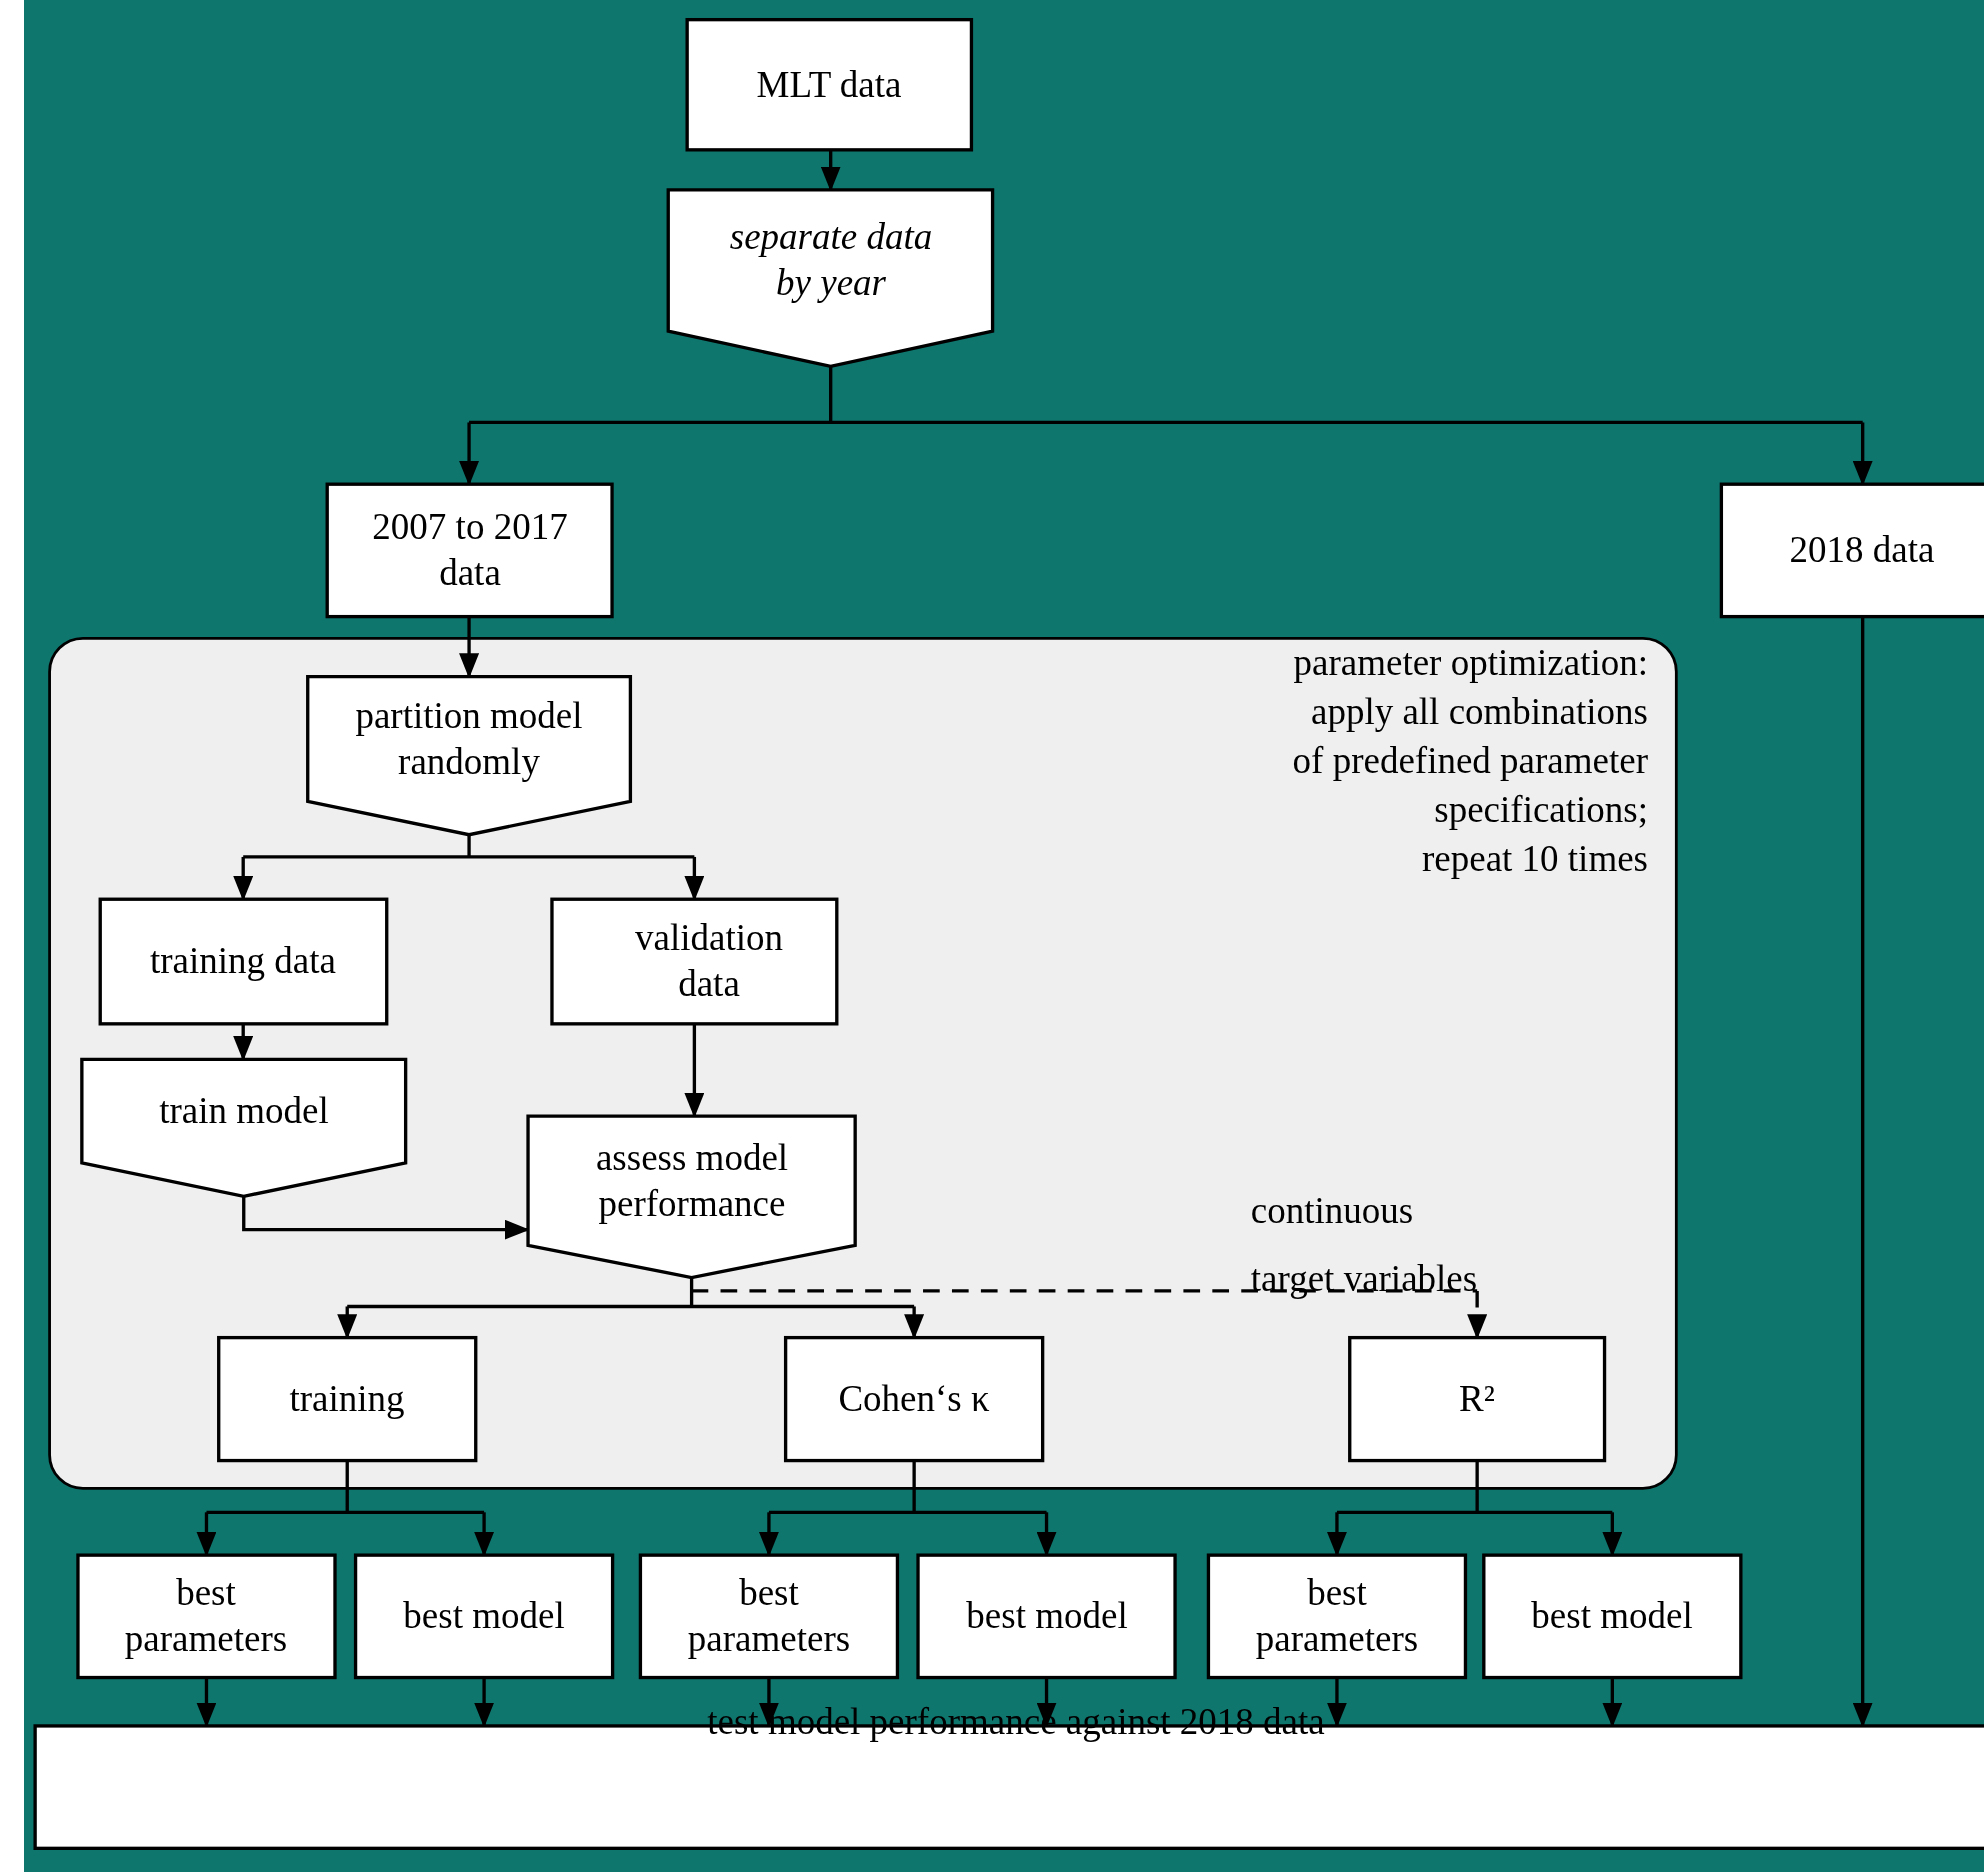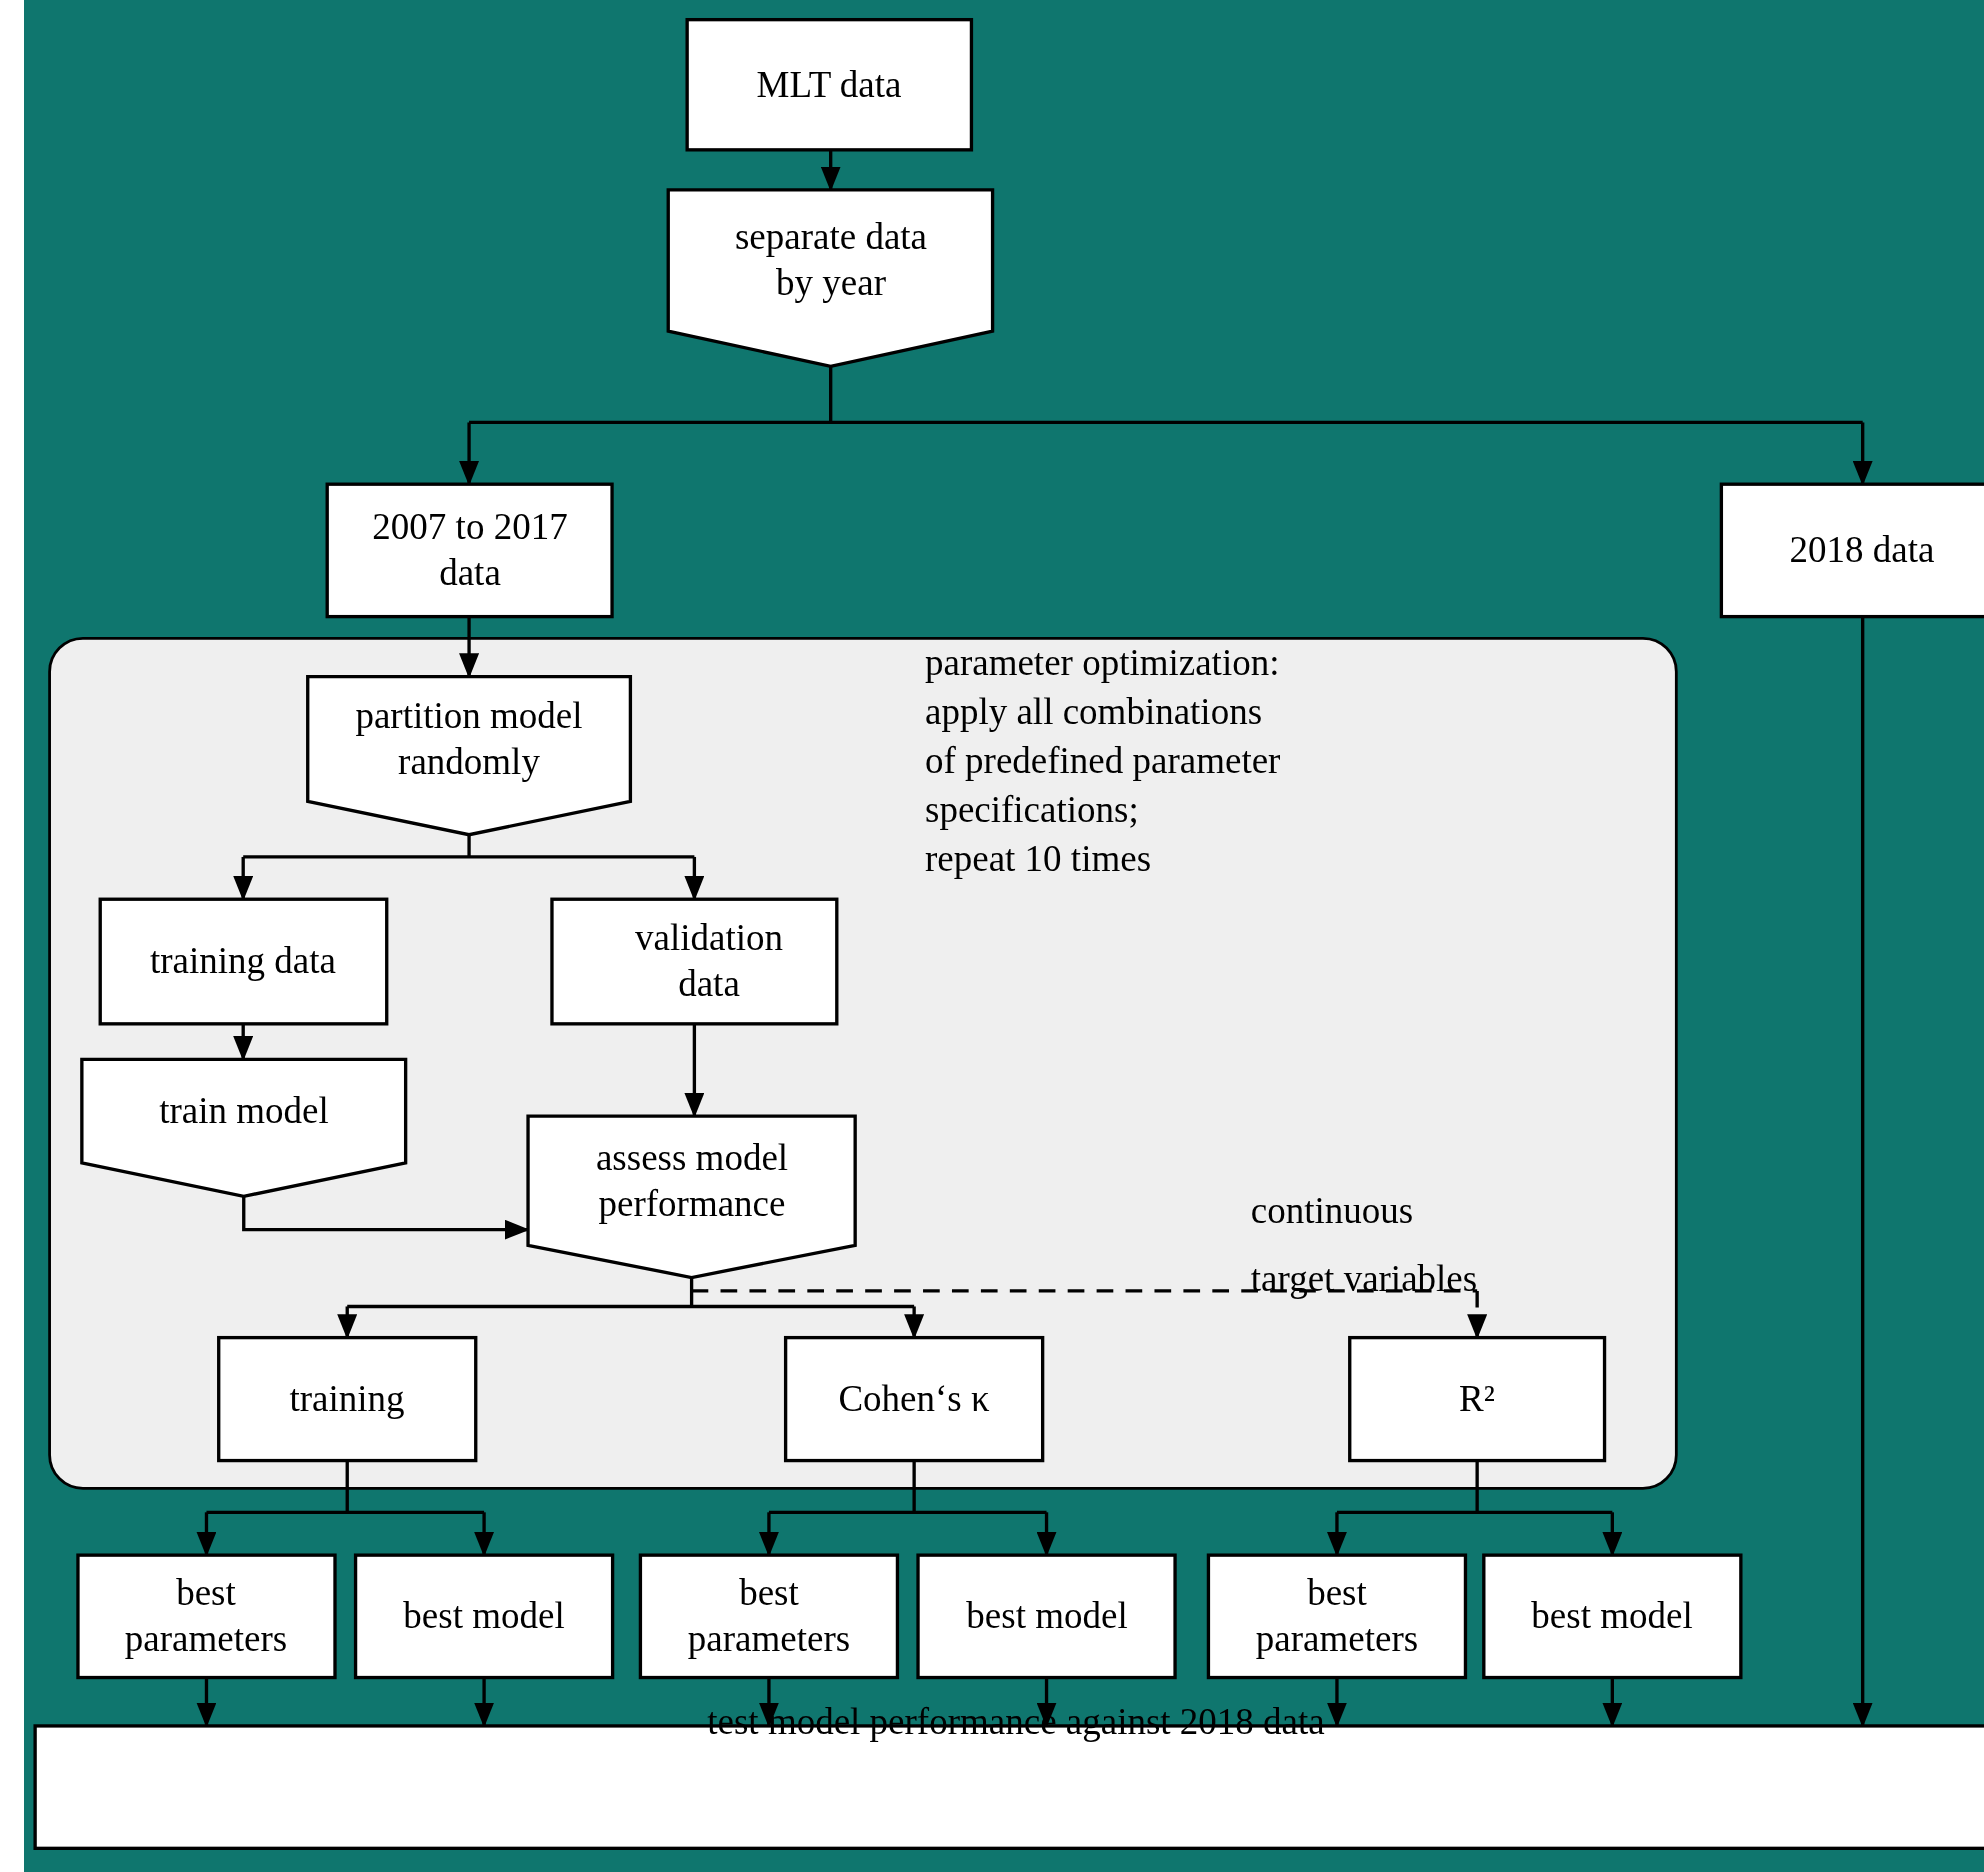--- a/index.html
+++ b/index.html
@@ -17,21 +17,21 @@
     position:absolute;
     transform:translate(-50%,-50%);
     text-align:center;
     font-size:37px;
     line-height:46px;
     white-space:pre-line;
     color:#000;
   }
   .note-right{
     position:absolute;
-    text-align:left;
+    text-align:right;
     font-size:37px;
     line-height:49px;
     white-space:pre-line;
     color:#000;
   }
   .note-center{
     position:absolute;
     transform:translateX(-50%);
     font-size:37px;
     line-height:68px;
@@ -112,21 +112,21 @@
       <rect x="20" y="3102" width="3528" height="220"></rect>
 
       <polygon points="1158,341 1741,341 1741,595 1450,658 1158,595"></polygon>
       <polygon points="510,1216 1090,1216 1090,1440 800,1500 510,1440"></polygon>
       <polygon points="104,1904 686,1904 686,2090 395,2150 104,2090"></polygon>
       <polygon points="906,2006 1494,2006 1494,2238 1200,2296 906,2238"></polygon>
     </g>
   </svg>
 
   <div class="label" style="left:805px;top:85px;">MLT data</div>
-  <div class="label" style="left:807px;top:260px;">separate data
+  <div class="label" style="left:807px;top:260px;font-style:italic;">separate data
 by year</div>
   <div class="label" style="left:446px;top:550px;">2007 to 2017
 data</div>
   <div class="label" style="left:1838px;top:550px;">2018 data</div>
   <div class="label" style="left:445px;top:739px;">partition model
 randomly</div>
   <div class="label" style="left:219px;top:961px;">training data</div>
   <div class="label" style="left:685px;top:961px;">validation
 data</div>
   <div class="label" style="left:220px;top:1111px;">train model</div>

